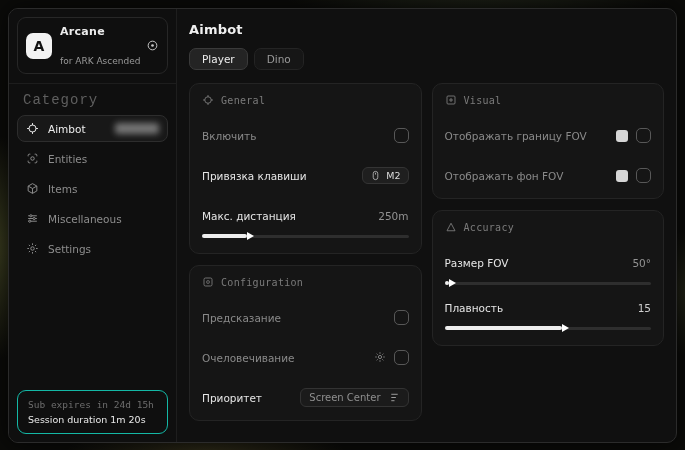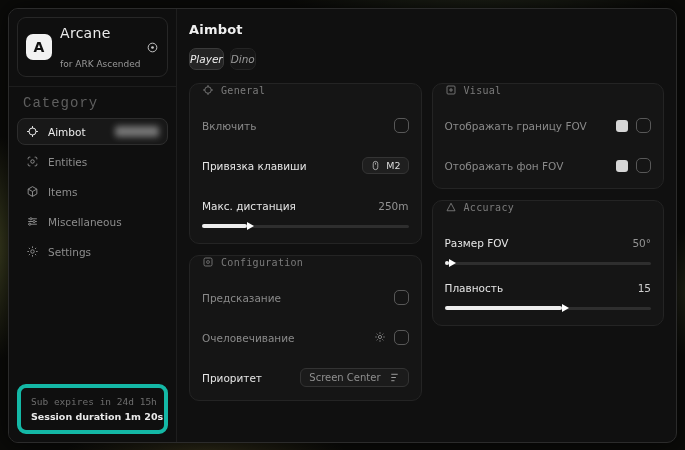--- a/index.html
+++ b/index.html
@@ -17,43 +17,43 @@
   .window {
     position:absolute; left:8px; top:8px; right:8px; bottom:7px;
     background:#101010; border:1px solid #2b2b2b; border-radius:10px;
     display:flex; overflow:hidden; box-shadow:0 0 24px rgba(0,0,0,.7);
   }
   
   .sidebar { width:168px; border-right:1px solid #1e1e1e; display:flex; flex-direction:column; padding:8px; background:#0f0f0f; }
   .brand-card { border:1px solid #272727; border-radius:9px; padding:7px 8px; display:flex; align-items:center; gap:8px; }
   .logo { width:26px; height:26px; background:#f2f2f2; border-radius:7px; color:#111; font-weight:bold; font-size:14px; display:flex; align-items:center; justify-content:center; flex:none; }
   .brand-text { flex:1; min-width:0; }
-  .brand-title { color:#ececec; font-size:14px; font-weight:normal; letter-spacing:.3px; }
+  .brand-title { color:#ececec; font-size:11px; font-weight:bold; letter-spacing:.3px; }
   .brand-sub { color:#999; font-size:9px; margin-top:18px; white-space:nowrap; }
   .brand-action { color:#c8c8c8; display:flex; }
   .side-divider { height:1px; background:#1d1d1d; margin:9px -8px 8px; }
   .category { font-family:Liberation Mono, monospace; color:#5f5f5f; font-size:14px; letter-spacing:1px; padding:0 6px 7px; }
   .nav { display:flex; flex-direction:column; gap:3px; }
   .nav-item { display:flex; align-items:center; gap:9px; padding:6px 8px; border-radius:8px; border:1px solid transparent; color:#8d8d8d; font-size:10.5px; cursor:default; }
   .nav-item.active { color:#ededed; background:#181818; border-color:#2d2d2d; }
   .nav-item .ic { display:flex; color:inherit; }
   .blur-blob { margin-left:auto; width:44px; height:11px; border-radius:3px; background:rgba(230,230,230,.45); filter:blur(3px); }
   .side-spacer { flex:1; }
-  .footer-card { border:4px solid #14b8a6; border-radius:9px; padding:8px 10px; }
+  .footer-card { border:1px solid #14b8a6; border-radius:9px; padding:8px 10px; }
   .footer-exp { font-family:"DejaVu Sans Mono","Liberation Mono",monospace; color:#6d6d6d; font-size:9.5px; white-space:nowrap; }
-  .footer-ses { color:#e9e9e9; font-size:9.5px; font-weight:bold; margin-top:4px; white-space:nowrap; }
+  .footer-ses { color:#e9e9e9; font-size:9.5px; font-weight:normal; margin-top:4px; white-space:nowrap; }
   
   .main { flex:1; padding:13px 12px; display:flex; flex-direction:column; overflow:hidden; }
   .page-title { color:#f0f0f0; font-size:13px; font-weight:bold; letter-spacing:.2px; }
   .tabs { display:flex; gap:6px; margin-top:11px; }
-  .tab { font-size:10.5px; padding:4px 0; border-radius:7px; border:1px solid #242424; background:#161616; color:#9a9a9a; cursor:default;font-style:italic; }
+  .tab { font-size:10.5px; padding:4px 12px; border-radius:7px; border:1px solid #242424; background:#161616; color:#9a9a9a; cursor:default; }
   .tab.active { background:#242424; border-color:#3a3a3a; color:#eeeeee; }
   .columns { display:flex; gap:10px; margin-top:13px; align-items:flex-start; }
   .col { flex:1; display:flex; flex-direction:column; gap:11px; min-width:0; }
-  .card { background:#151515; border:1px solid #242424; border-radius:10px; padding:0 12px 12px; }
+  .card { background:#151515; border:1px solid #242424; border-radius:10px; padding:10px 12px 12px; }
   .card-head { display:flex; align-items:center; gap:7px; color:#7b7b7b; font-family:"DejaVu Sans Mono","Liberation Mono",monospace; font-size:10px; margin-bottom:11px; letter-spacing:.3px; }
   .card-head .ic { display:flex; }
   .row { display:flex; align-items:center; justify-content:space-between; min-height:21px; margin-top:19px; font-size:10.5px; }
   .row:first-of-type { margin-top:0; }
   .lbl-dim { color:#8a8a8a; }
   .lbl { color:#e6e6e6; }
   .val { color:#939393; font-size:10.5px;text-align:center; }
   .val.bright { color:#cfcfcf; }
   .ctrl-group { display:flex; align-items:center; gap:8px; }
   .checkbox { width:15px; height:15px; border:1.6px solid #585858; border-radius:5px; background:transparent; flex:none; cursor:pointer; }

